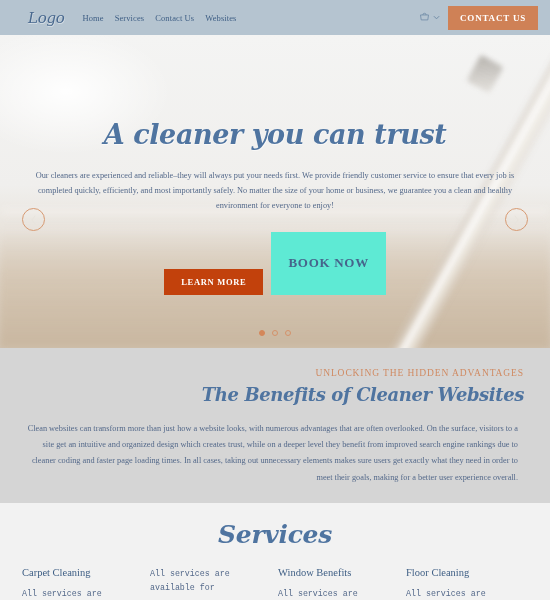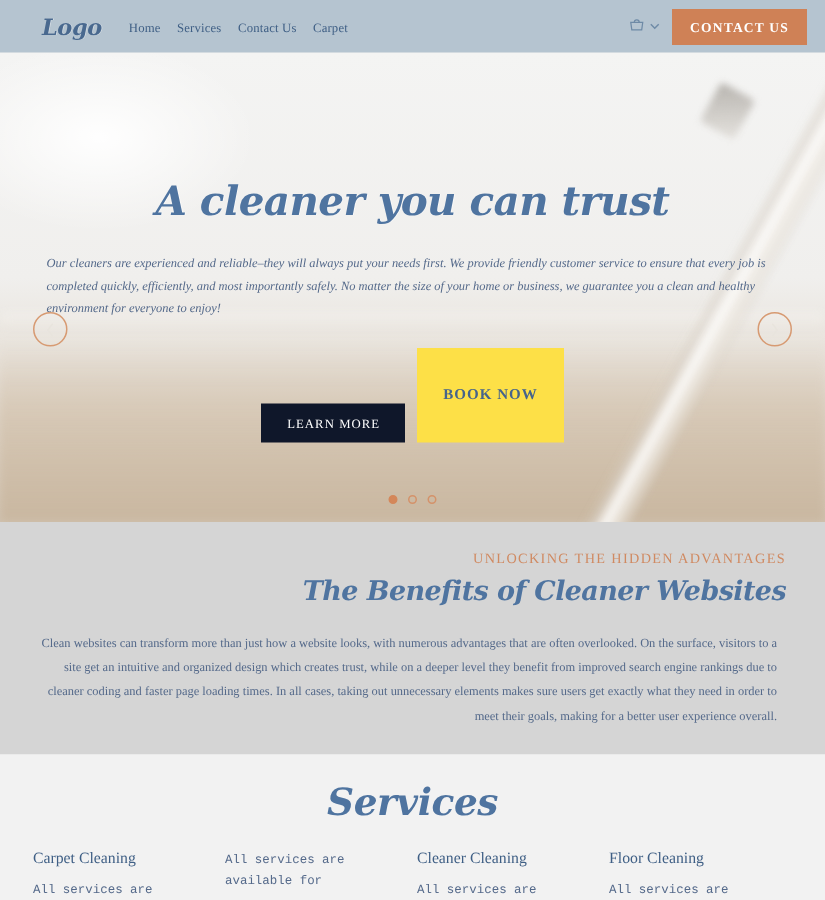--- a/index.html
+++ b/index.html
@@ -30,21 +30,21 @@
     height: 35px;
     background: #b5c4d0;
     display: flex;
     align-items: center;
     padding: 0 12px 0 28px;
   }
 
   .logo {
     font-family: "DejaVu Serif", serif;
     font-style: italic;
-    font-weight: 700;
+    font-weight: 400;
     font-size: 15px;
     letter-spacing: -0.3px;
     color: #49698f;
     text-shadow: 0.5px 0.5px 0 rgba(255,255,255,0.45);
     margin-right: 18px;
   }
 
   .main-nav {
     display: flex;
     align-items: flex-end;
@@ -174,50 +174,49 @@
     text-shadow: 0.6px 0.6px 0 rgba(255,255,255,0.55);
   }
 
   .hero-text {
     margin: 18px auto 0;
     width: 488px;
     font-family: "Liberation Serif", serif;
     font-size: 8.3px;
     line-height: 1.85;
     color: #54698a;
-    text-align: left;
-    font-style: italic;
+    text-align: center;
   }
 
   .hero-buttons {
     margin-top: 18px;
     display: flex;
     justify-content: center;
     gap: 8px;
   }
 
   .btn-learn {
-    background: #0f172a;
+    background: #c2410c;
     color: #ffffff;
     border: none;
     font-family: "Liberation Serif", serif;
     font-size: 8.5px;
-    font-weight: 400;
+    font-weight: 700;
     letter-spacing: 0.7px;
     padding: 8px 17px;
     cursor: pointer;
     margin-top: 37px;
   }
 
   .btn-book {
-    background: #fde047;
+    background: #5eead4;
     color: #46648b;
     border: none;
     font-family: "Liberation Serif", serif;
-    font-size: 10px;
+    font-size: 13px;
     font-weight: 700;
     letter-spacing: 0.7px;
     padding: 8px 17px;
     cursor: pointer;
   }
 
   
   .car-arrow {
     position: absolute;
     top: 173px;
@@ -336,21 +335,21 @@
 
 <div class="page">
 
   <header class="site-header">
     <div class="logo">Logo</div>
 
     <nav class="main-nav">
       <a href="#">Home</a>
       <a href="#">Services</a>
       <a href="#">Contact Us</a>
-      <a href="#">Carpet</a>
+      <a href="#">Websites</a>
     </nav>
 
     <div class="header-right">
       <div class="cart-wrap">
         <span class="cart-icon">
           <svg width="11" height="11" viewBox="0 0 16 16" fill="none" stroke="#6e8aa6" stroke-width="1.2">
             <path d="M2.2 4.3h11.6l-1 7.2H3.2z"></path>
             <path d="M5.6 4.3a2.4 2.4 0 0 1 4.8 0"></path>
           </svg>
         </span>
@@ -412,21 +411,21 @@
     <h2 class="services-title">Services</h2>
     <div class="service-grid">
       <div class="service-card">
         <div class="service-name">Carpet Cleaning</div>
         <div class="service-desc">All services are available for</div>
       </div>
       <div class="service-card">
         <div class="service-desc">All services are available for</div>
       </div>
       <div class="service-card">
-        <div class="service-name">Cleaner Cleaning</div>
+        <div class="service-name">Window Benefits</div>
         <div class="service-desc">All services are available for</div>
       </div>
       <div class="service-card">
         <div class="service-name">Floor Cleaning</div>
         <div class="service-desc">All services are available for</div>
       </div>
     </div>
   </section>
 
 </div>

